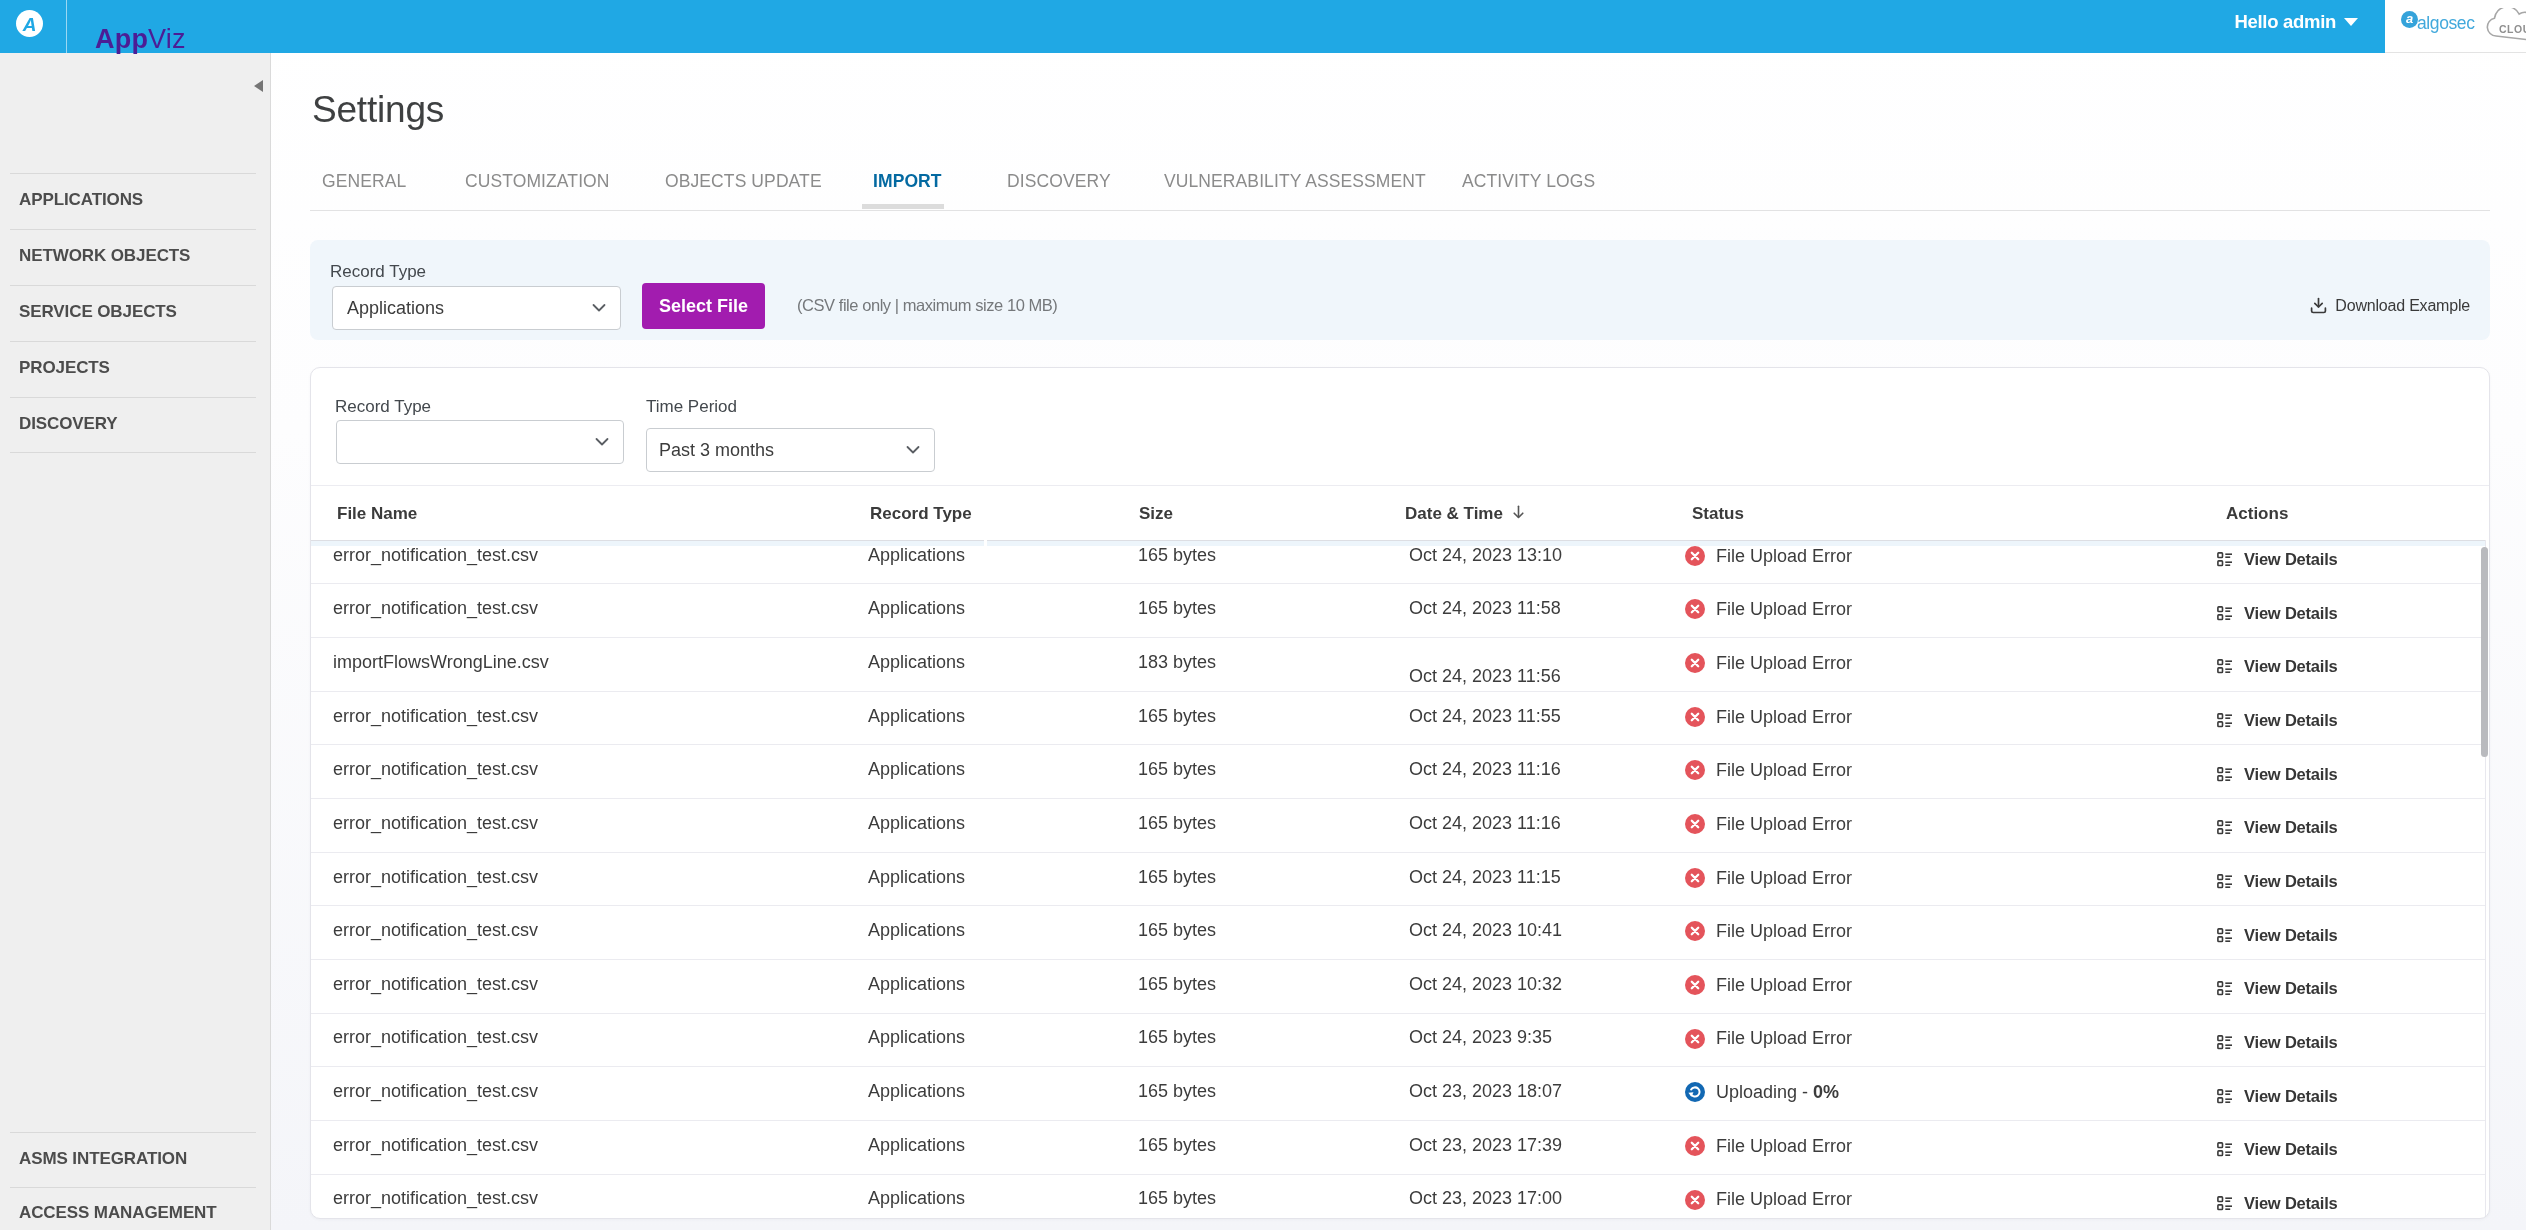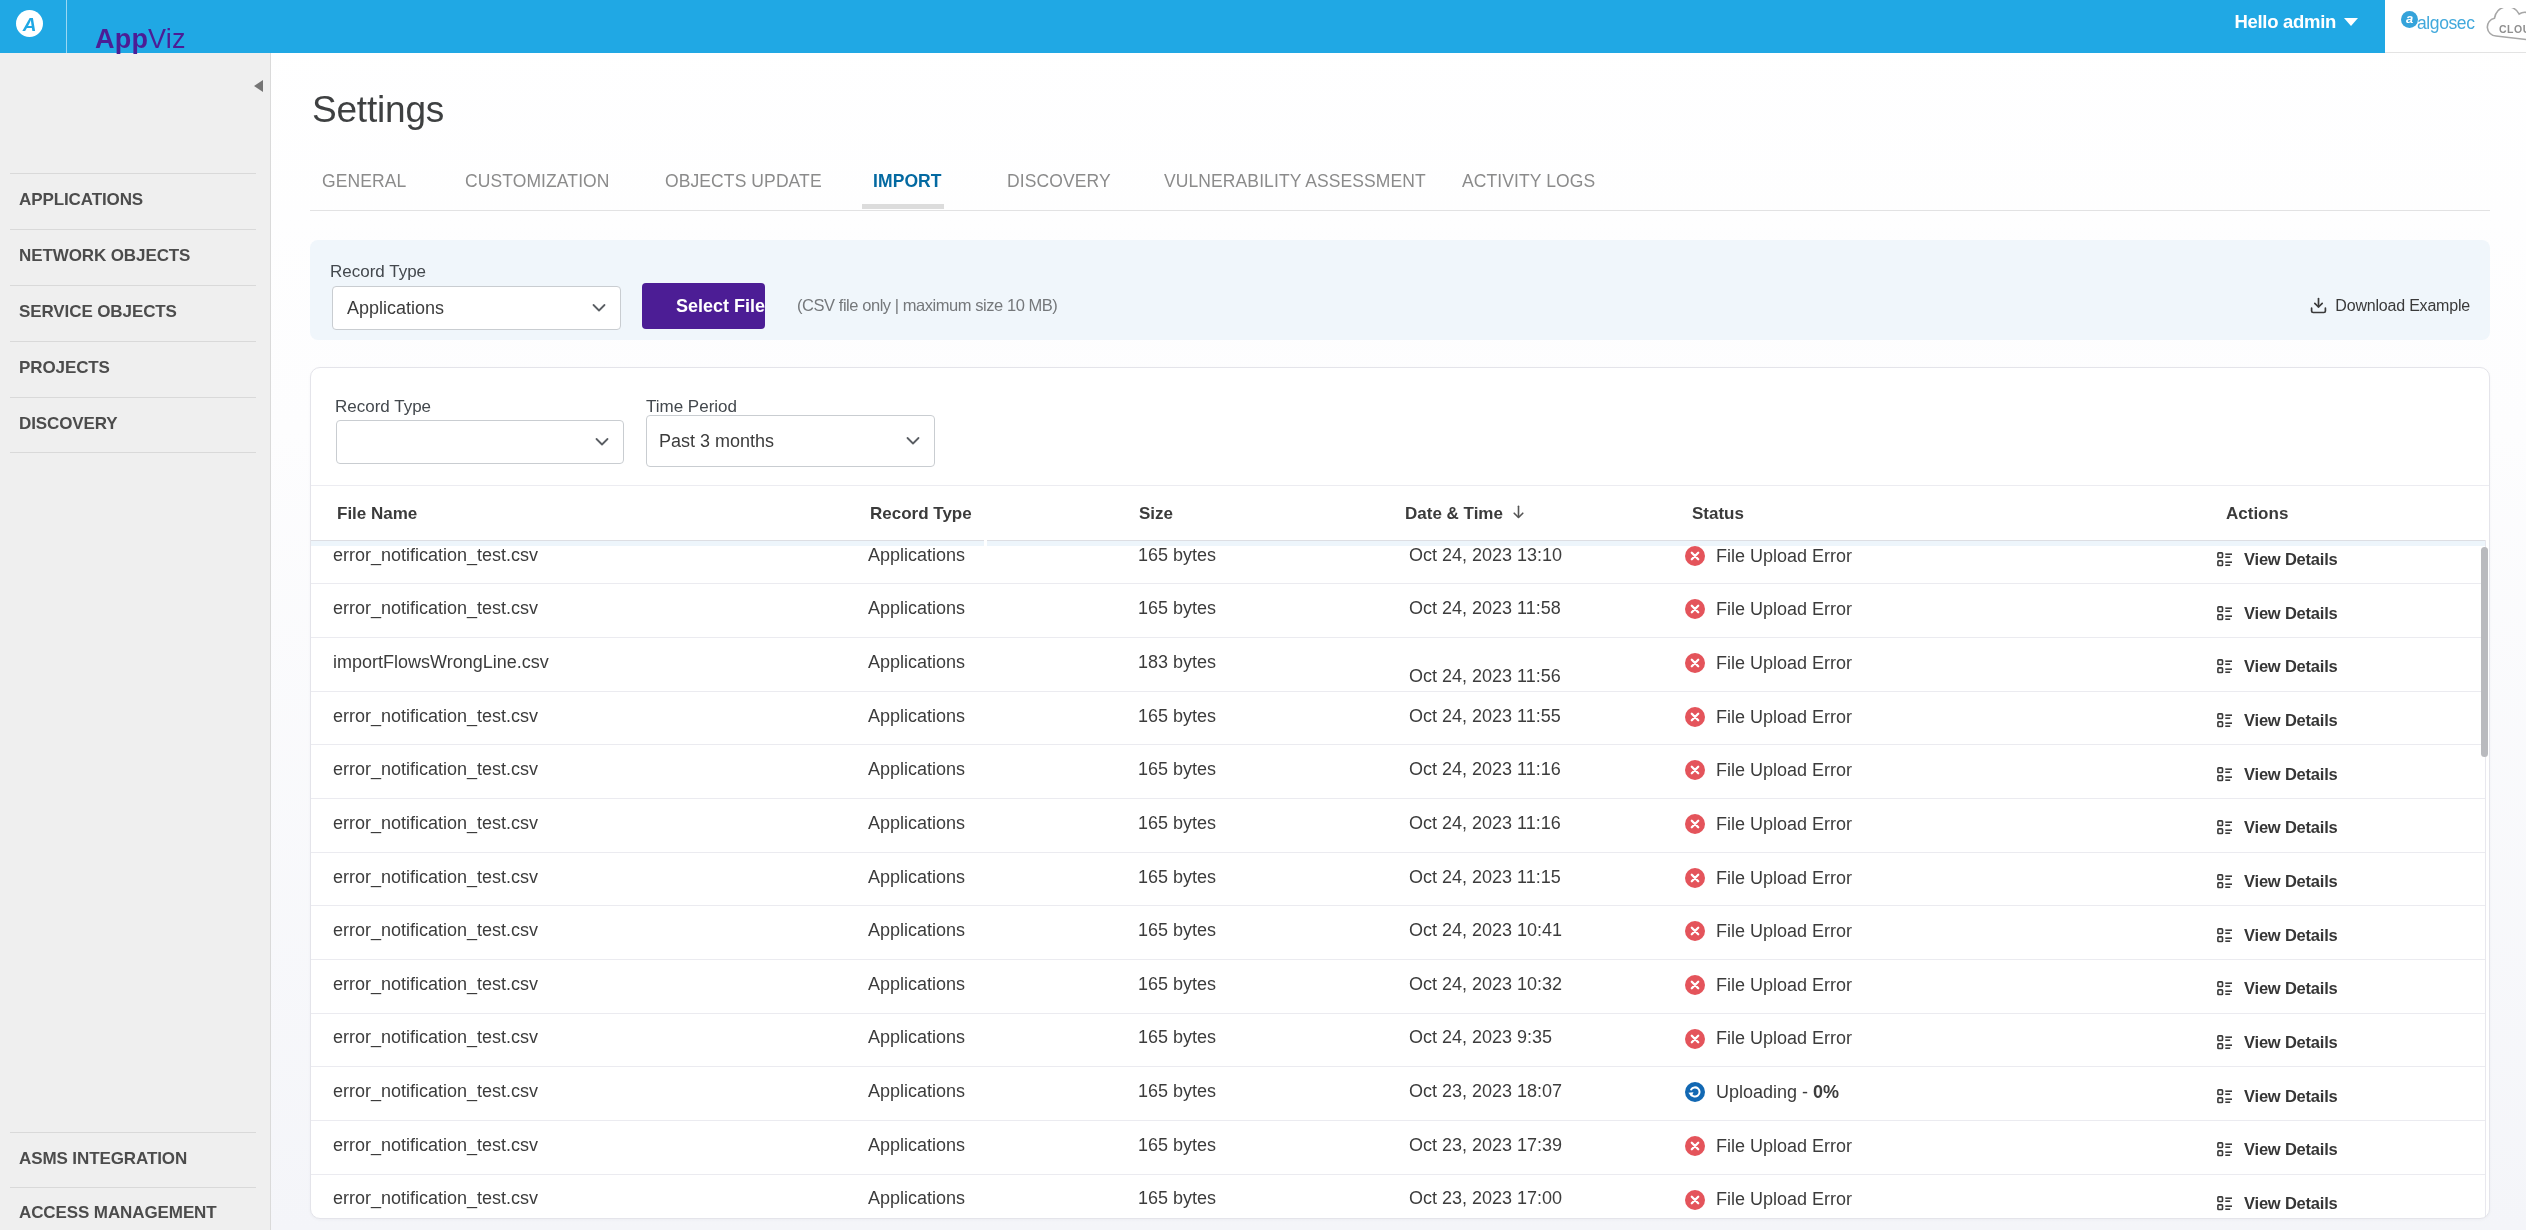--- a/index.html
+++ b/index.html
@@ -25,21 +25,21 @@
 .tab {position:absolute;top:118px;font-size:17.5px;color:#8b8b8b;letter-spacing:0.1px}
 .tab.on {color:#0369a1;font-weight:700}
 .tabline {position:absolute;left:38px;top:157px;width:2180px;height:1px;background:#e2e2e3}
 .tabind {position:absolute;left:590px;top:151px;width:82px;height:5px;background:#dcdcdc}
 .card1 {position:absolute;left:38px;top:187px;width:2180px;height:100px;background:#f0f6fb;border-radius:8px}
 .card2 {position:absolute;left:38px;top:314px;width:2180px;height:852px;background:#fff;border:1px solid #e4e4ea;border-radius:10px;box-shadow:0 1px 3px rgba(40,50,70,.04);overflow:hidden}
 .flabel {position:absolute;font-size:17px;color:#43484d}
 .sel {position:absolute;background:#fff;border:1px solid #c9cdd1;border-radius:4px;font-size:18px;color:#3c3c3c}
 .sel .st {position:absolute;left:14px;top:50%;transform:translateY(-50%)}
 .sel svg {position:absolute;right:14px;top:50%;transform:translateY(-50%)}
-.btn {position:absolute;left:332px;top:43px;width:123px;height:46px;background:#4c1d95;border-radius:4px;color:#fff;font-weight:700;font-size:18px;text-align:right;line-height:46px}
+.btn {position:absolute;left:332px;top:43px;width:123px;height:46px;background:#a21caf;border-radius:4px;color:#fff;font-weight:700;font-size:18px;text-align:center;line-height:46px}
 .csv {position:absolute;left:487px;top:56px;font-size:16.5px;color:#75787b;letter-spacing:-0.45px}
 .dl {position:absolute;right:20px;top:56px;font-size:16px;color:#3a3a3a;font-weight:500;white-space:nowrap;letter-spacing:-0.2px}
 .dl svg {vertical-align:-4px;margin-right:7px}
 .th {position:absolute;top:136px;font-size:17px;font-weight:700;color:#3b3b3b}
 .thline {position:absolute;left:0;top:172px;width:2174px;height:1px;background:#dddee3}
 .strip {position:absolute;left:0;top:173px;width:2174px;height:4.5px;background:#edf5fb}
 .sgap {position:absolute;top:169px;width:3px;height:9px;background:#fff}
 .cell {position:absolute;height:27px;line-height:27px;font-size:18px;color:#3c3c3c;white-space:nowrap}
 .rline {position:absolute;left:0;width:2174px;height:1px;background:#ebebf0}
 .sic {vertical-align:middle;margin-right:11px}
@@ -96,21 +96,21 @@
         </svg>Download Example</div>
   </div>
   <div class="card2">
     <div class="flabel" style="left:24px;top:29px">Record Type</div>
     <div class="sel" style="left:25px;top:52px;width:288px;height:44px">
         <svg width="14" height="9" viewBox="0 0 14 9" fill="none">
           <path d="M1.5 1.5 L7 7 L12.5 1.5" stroke="#5a5e63" stroke-width="1.8" stroke-linecap="round" stroke-linejoin="round"></path>
         </svg>
       </div>
     <div class="flabel" style="left:335px;top:29px">Time Period</div>
-    <div class="sel" style="left:335px;top:47px;width:289px;height:52px">
+    <div class="sel" style="left:335px;top:60px;width:289px;height:44px">
         <span class="st" style="left:12px">Past 3 months</span>
         <svg width="14" height="9" viewBox="0 0 14 9" fill="none">
           <path d="M1.5 1.5 L7 7 L12.5 1.5" stroke="#5a5e63" stroke-width="1.8" stroke-linecap="round" stroke-linejoin="round"></path>
         </svg>
       </div>
     <div style="position:absolute;left:0;top:117px;width:2178px;height:1px;background:#ececf1"></div>
     <div class="th" style="left:26px">File Name</div>
     <div class="th" style="left:559px">Record Type</div>
     <div class="th" style="left:828px">Size</div>
     <div class="th" style="left:1094px">Date &amp; Time &nbsp;<svg width="13" height="14" viewBox="0 0 13 14" fill="none" stroke="#555" stroke-width="1.6" stroke-linecap="round">

